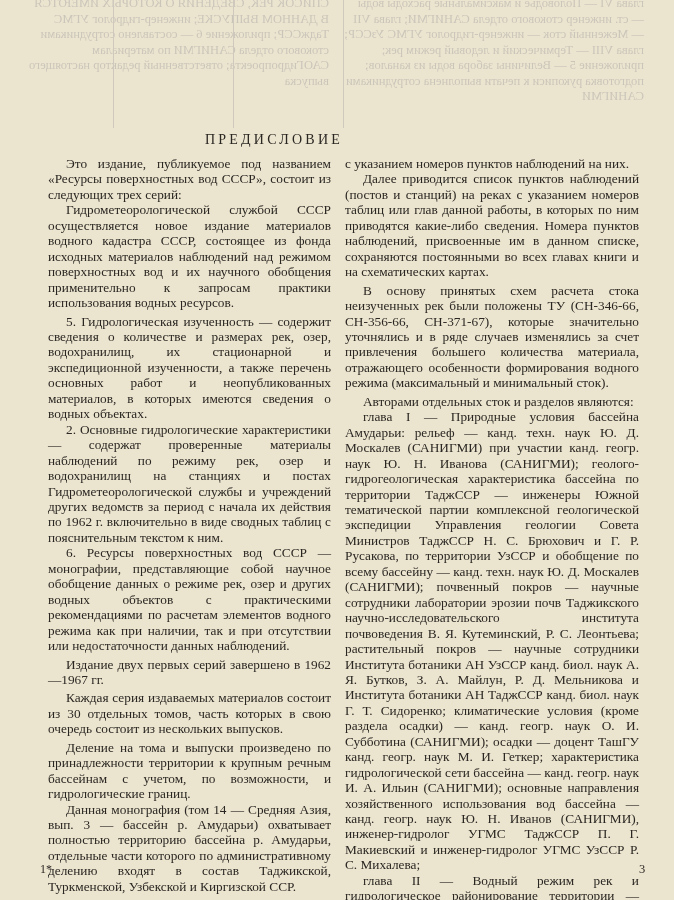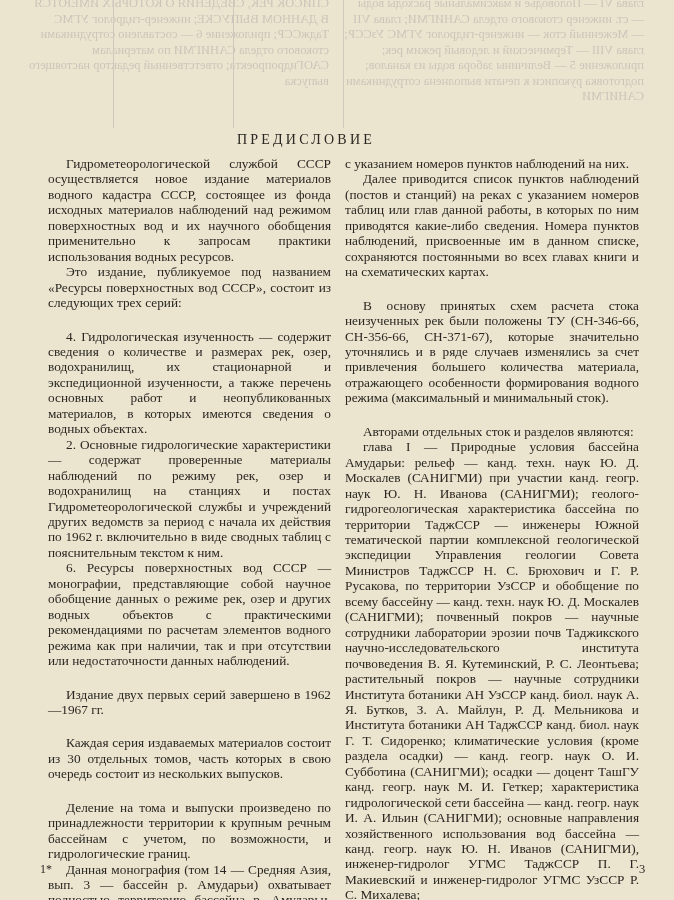--- a/index.html
+++ b/index.html
@@ -17,52 +17,51 @@
     font-size: 12.5px; line-height: 15.5px; color: #5a5a70;
   }
   .bleed .bcol { position: absolute; top: -4px; width: 300px; }
   .bleed .bcol.l { left: 30px; }
   .bleed .bcol.r { left: 345px; }
   .bleed .vline { position: absolute; top: 0; width: 1px; height: 128px; background: #6a6a80; }
   .title {
     position: absolute; top: 132px; left: 0; width: 548px;
     text-align: center; letter-spacing: 3.2px;
     font-size: 14px;
-    padding-left: 32px;
   }
   .col {
     position: absolute; top: 156px;
     font-size: 13.3px; line-height: 15.45px;
     text-align: justify;
   }
   .col.left { left: 48px; width: 283px; }
   .col.right { left: 345px; width: 294px; top: 156px; }
   .col p { margin: 0; text-indent: 18px; }
   .col p.noindent { text-indent: 0; }
-  .col p.gap { margin-top: 18px; }
+  .col p.gap { margin-top: 3px; }
   .sig { position: absolute; left: 40px; top: 862px; font-size: 12px; }
   .pagenum { position: absolute; left: 639px; top: 862px; font-size: 12.5px; }
 </style>
 </head>
 <body>
 
 <div class="bleed">
   <div class="bcol l">глава VI — Половодье и максимальные расходы воды — ст. инженер стокового отдела САНИГМИ; глава VII — Меженный сток — инженер-гидролог УГМС УзССР; глава VIII — Термический и ледовый режим рек; приложение 5 — Величины забора воды из каналов; подготовка рукописи к печати выполнена сотрудниками САНИГМИ</div>
   <div class="vline" style="left:330px"></div>
   <div class="bcol r">СПИСОК РЕК, СВЕДЕНИЯ О КОТОРЫХ ИМЕЮТСЯ В ДАННОМ ВЫПУСКЕ; инженер-гидролог УГМС ТаджССР; приложение 6 — составлено сотрудниками стокового отдела САНИГМИ по материалам САОГидропроекта; ответственный редактор настоящего выпуска</div>
   <div class="vline" style="left:440px"></div>
   <div class="vline" style="left:560px"></div>
 </div>
 
 <div class="title">ПРЕДИСЛОВИЕ</div>
 
 <div class="col left">
+  <p>Это издание, публикуемое под названием «Ресурсы поверхностных вод СССР», состоит из следующих трех серий:</p>
   <p>Гидрометеорологической службой СССР осуществляется новое издание материалов водного кадастра СССР, состоящее из фонда исходных материалов наблюдений над режимом поверхностных вод и их научного обобщения применительно к запросам практики использования водных ресурсов.</p>
-  <p>Это издание, публикуемое под названием «Ресурсы поверхностных вод СССР», состоит из следующих трех серий:</p>
-  <p class="gap">4. Гидрологическая изученность — содержит сведения о количестве и размерах рек, озер, водохранилищ, их стационарной и экспедиционной изученности, а также перечень основных работ и неопубликованных материалов, в которых имеются сведения о водных объектах.</p>
+  <p class="gap">5. Гидрологическая изученность — содержит сведения о количестве и размерах рек, озер, водохранилищ, их стационарной и экспедиционной изученности, а также перечень основных работ и неопубликованных материалов, в которых имеются сведения о водных объектах.</p>
   <p>2. Основные гидрологические характеристики — содержат проверенные материалы наблюдений по режиму рек, озер и водохранилищ на станциях и постах Гидрометеорологической службы и учреждений других ведомств за период с начала их действия по 1962 г. включительно в виде сводных таблиц с пояснительным текстом к ним.</p>
   <p>6. Ресурсы поверхностных вод СССР — монографии, представляющие собой научное обобщение данных о режиме рек, озер и других водных объектов с практическими рекомендациями по расчетам элементов водного режима как при наличии, так и при отсутствии или недостаточности данных наблюдений.</p>
   <p class="gap">Издание двух первых серий завершено в 1962—1967 гг.</p>
   <p class="gap">Каждая серия издаваемых материалов состоит из 30 отдельных томов, часть которых в свою очередь состоит из нескольких выпусков.</p>
   <p class="gap">Деление на тома и выпуски произведено по принадлежности территории к крупным речным бассейнам с учетом, по возможности, и гидрологические границ.</p>
   <p>Данная монография (том 14 — Средняя Азия, вып. 3 — бассейн р. Амударьи) охватывает полностью территорию бассейна р. Амударьи, отдельные части которого по административному делению входят в состав Таджикской, Туркменской, Узбекской и Киргизской ССР.</p>
   <p class="gap">Приведенные в монографии разработки и расчетные схемы основаны на материалах наблюдений сети станций и постов управлений Гидрометслужбы перечисленных республик, системы Министерства водного хозяйства и Среднеазиатского отделения института Гидропроект.</p>
 
 </div>
 

